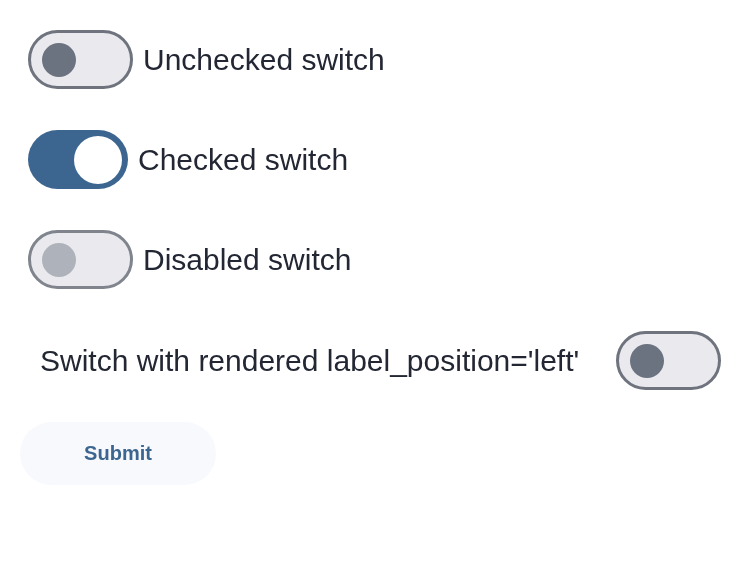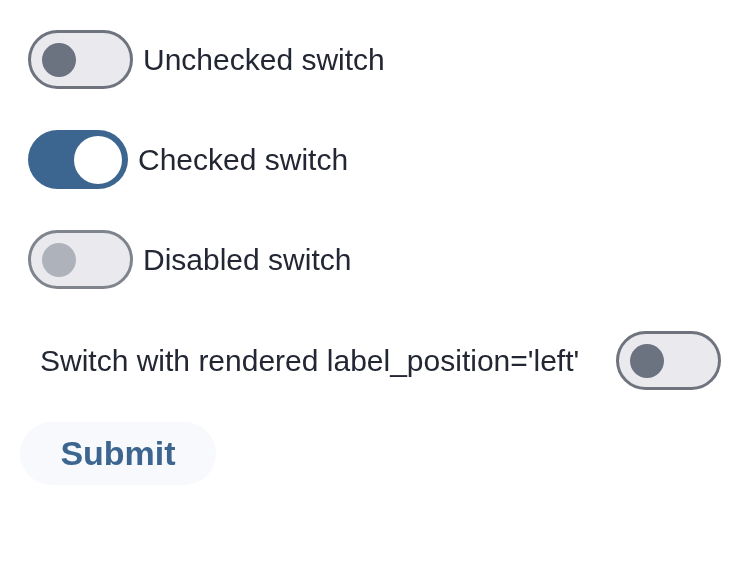--- a/index.html
+++ b/index.html
@@ -93,21 +93,21 @@
     position: absolute;
     top: 422px;
     left: 20px;
     width: 196px;
     height: 63px;
     border: none;
     border-radius: 31.5px;
     background: var(--button-bg);
     color: var(--button-text);
     font-family: "Liberation Sans", sans-serif;
-    font-size: 34px;
+    font-size: 20px;
     font-weight: 700;
     cursor: pointer;
     display: flex;
     align-items: center;
     justify-content: center;
   }
 </style>
 </head>
 <body>
 

